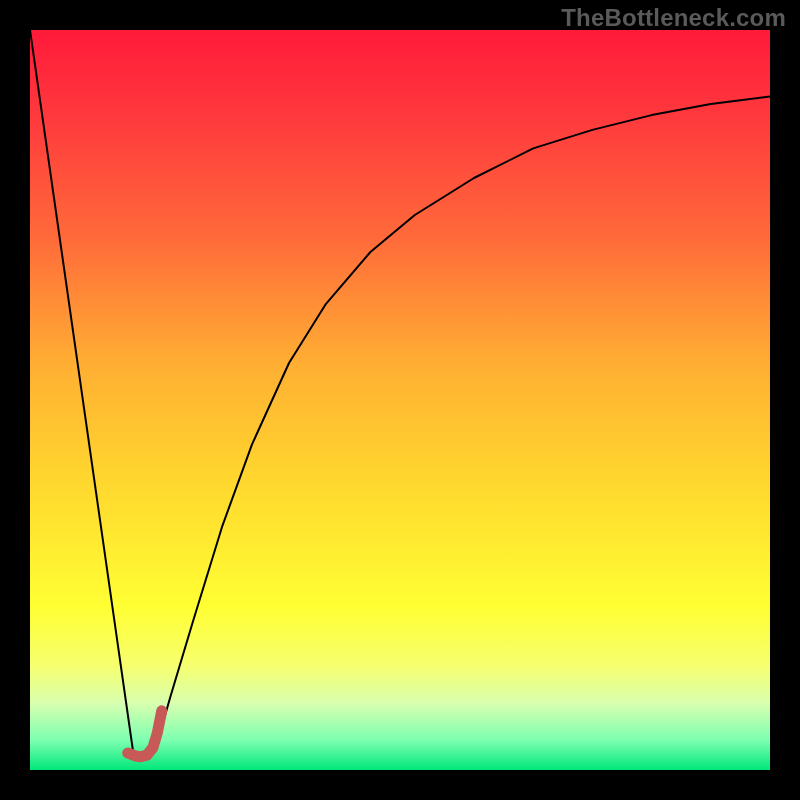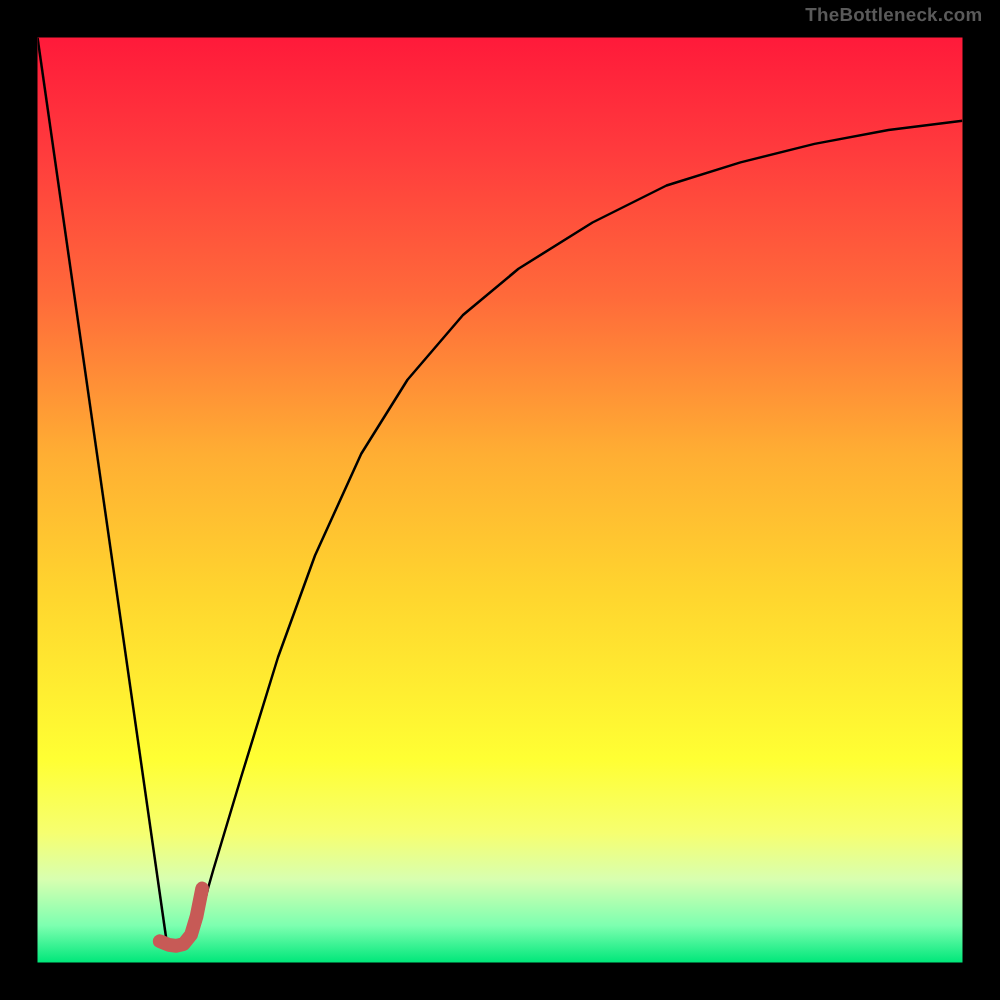--- a/index.html
+++ b/index.html
@@ -15,21 +15,21 @@
     position: relative;
     width: 800px;
     height: 800px;
     background: #000000;
   }
   .watermark {
     position: absolute;
     top: 4px;
     right: 14px;
     color: #5a5a5a;
-    font-size: 15px;
+    font-size: 24px;
     font-weight: 600;
     letter-spacing: 0.2px;
     user-select: none;
   }
   svg {
     position: absolute;
     left: 0;
     top: 0;
   }
 </style>

